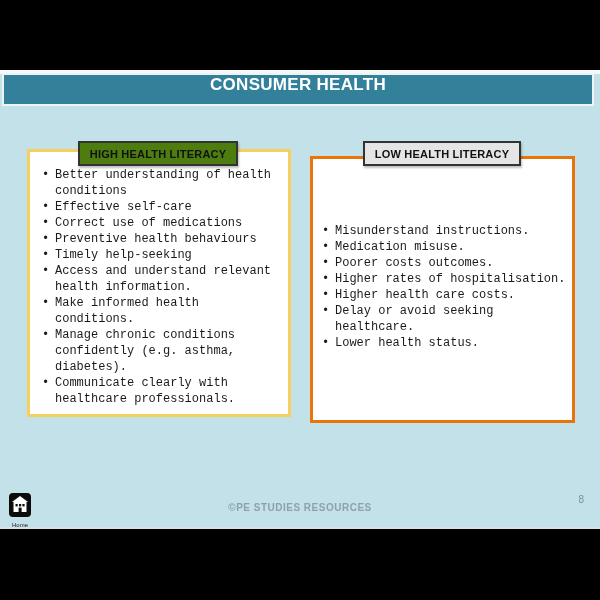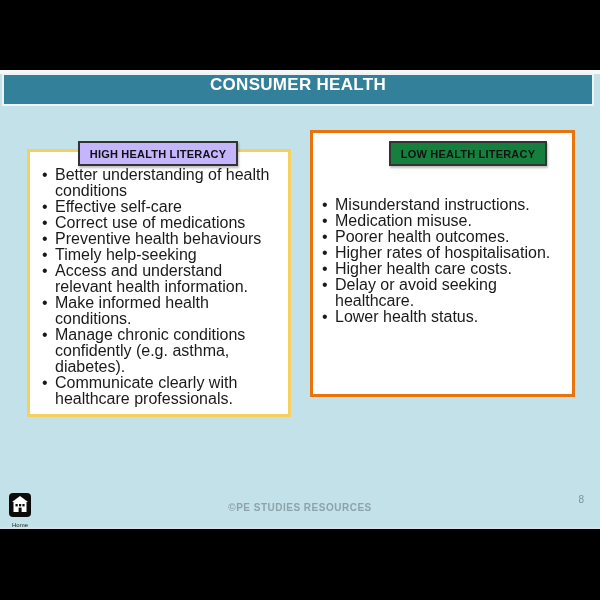--- a/index.html
+++ b/index.html
@@ -22,33 +22,33 @@
   .banner-title{
     color:#ffffff;font-weight:bold;font-size:17px;letter-spacing:.3px;
   }
   .content-box{
     position:absolute;background:#ffffff;box-sizing:border-box;
   }
   .box-high{
     left:27px;top:79px;width:264px;height:268px;border:3px solid #F6D05E;
   }
   .box-low{
-    left:310px;top:60px;width:265px;height:267px;border:3px solid #E9740C;
+    left:310px;top:86px;width:265px;height:267px;border:3px solid #E9740C;
   }
   .box-header{
     position:absolute;top:71px;height:25px;box-sizing:border-box;
     border:2px solid #333333;display:flex;align-items:center;justify-content:center;
     font-weight:bold;font-size:11px;color:#111;letter-spacing:.2px;z-index:3;
     box-shadow:1px 2px 2px rgba(0,0,0,.25);
   }
-  .header-high{left:78px;width:160px;background:#c4b5fd;text-align:center;}
-  .header-low{left:363px;width:158px;background:#15803d;margin-left:26px;}
+  .header-high{left:78px;width:160px;background:#4d7c0f;text-align:center;}
+  .header-low{left:363px;width:158px;background:#e5e5e5;}
   ul.bullets{
     margin:0;padding:0;list-style:none;
-    font-size:16px;line-height:16px;color:#1a1a1a;
+    font-size:12px;line-height:16px;color:#1a1a1a;font-family:Liberation Mono, monospace;
   }
   .box-high ul.bullets{padding:15px 6px 0 11px;}
   .box-low ul.bullets{padding:64px 6px 0 8px;}
   ul.bullets li{
     position:relative;padding-left:14px;margin:0;
   }
   ul.bullets li::before{
     content:"\2022";position:absolute;left:1px;top:0;
   }
   .footer-copyright{
@@ -105,21 +105,21 @@
           <li>Make informed health conditions.</li>
           <li>Manage chronic conditions confidently (e.g. asthma, diabetes).</li>
           <li>Communicate clearly with healthcare professionals.</li>
         </ul>
     </div>
 
     <div class="content-box box-low">
       <ul class="bullets">
           <li>Misunderstand instructions.</li>
           <li>Medication misuse.</li>
-          <li>Poorer health outcomes.</li>
+          <li>Poorer costs outcomes.</li>
           <li>Higher rates of hospitalisation.</li>
           <li>Higher health care costs.</li>
           <li>Delay or avoid seeking healthcare.</li>
           <li>Lower health status.</li>
         </ul>
     </div>
 
     <div class="footer-copyright">©PE STUDIES RESOURCES</div>
 
     <div class="page-number">8</div>

